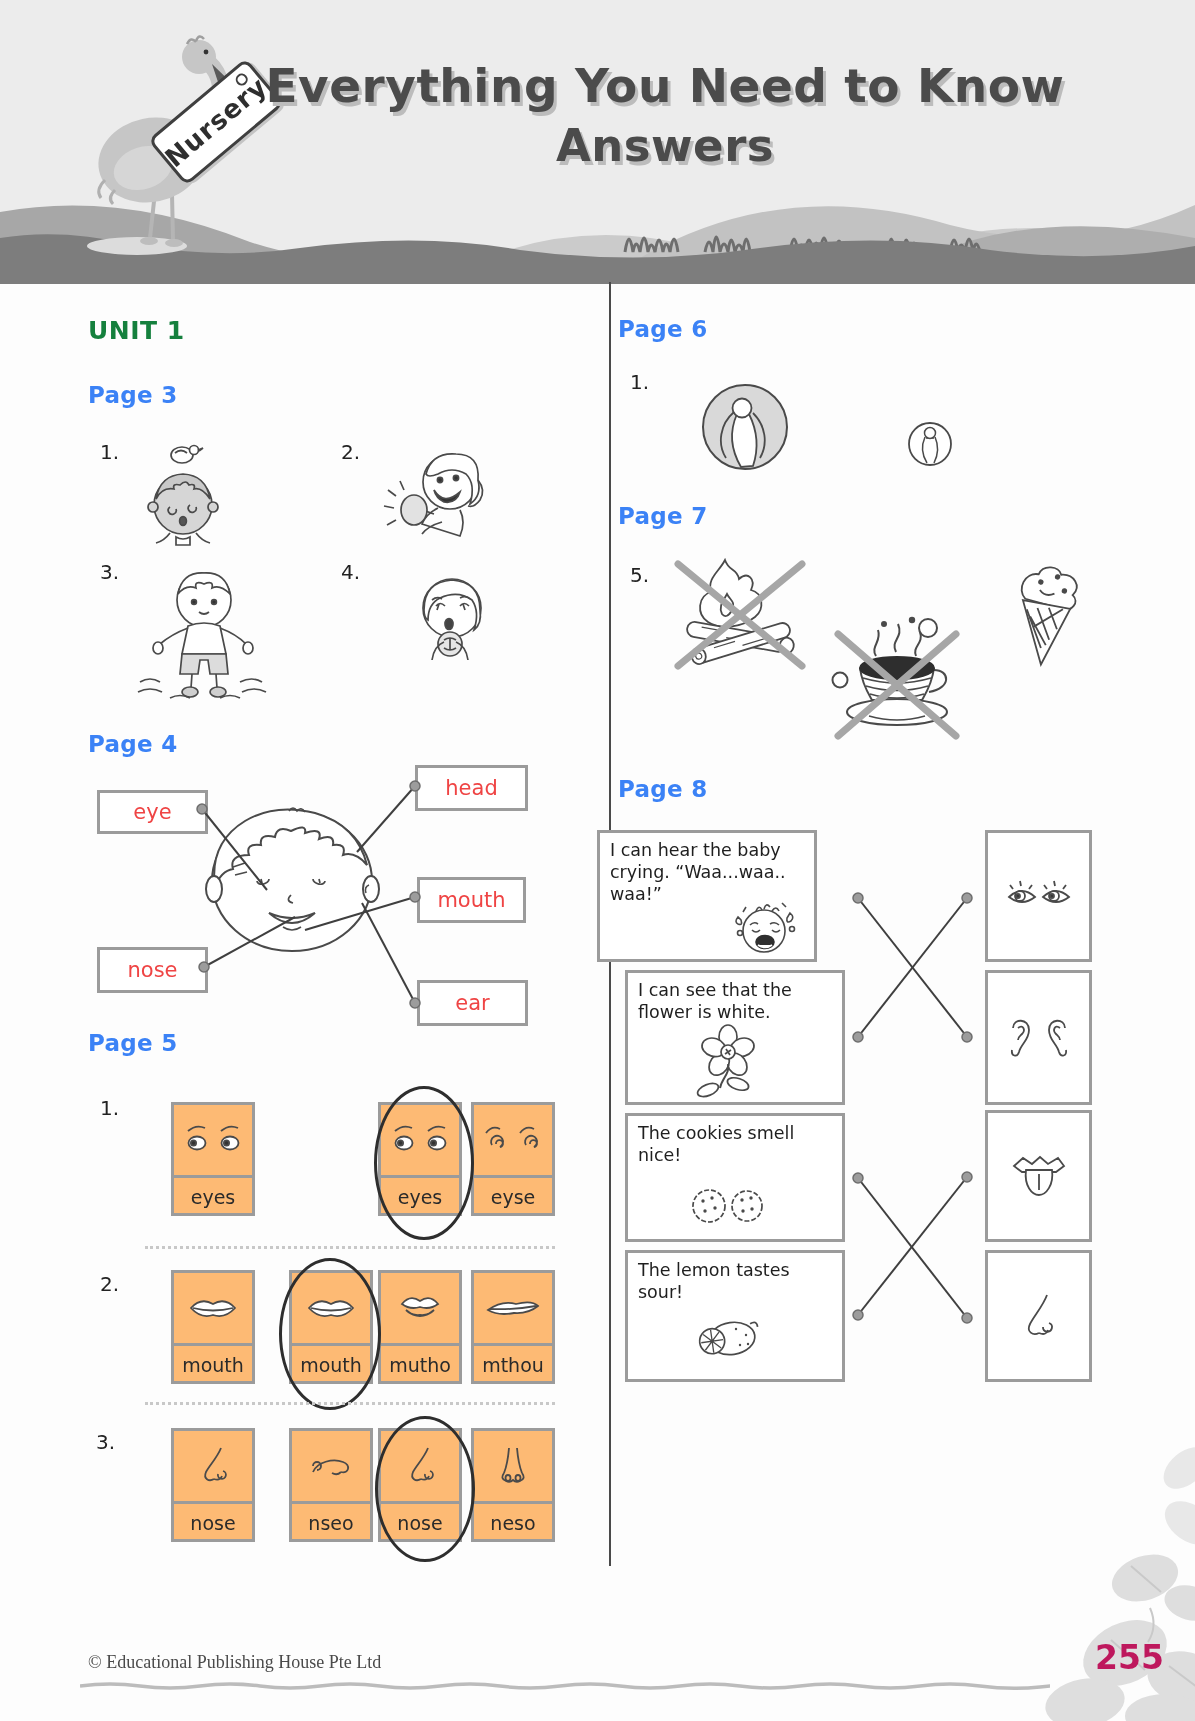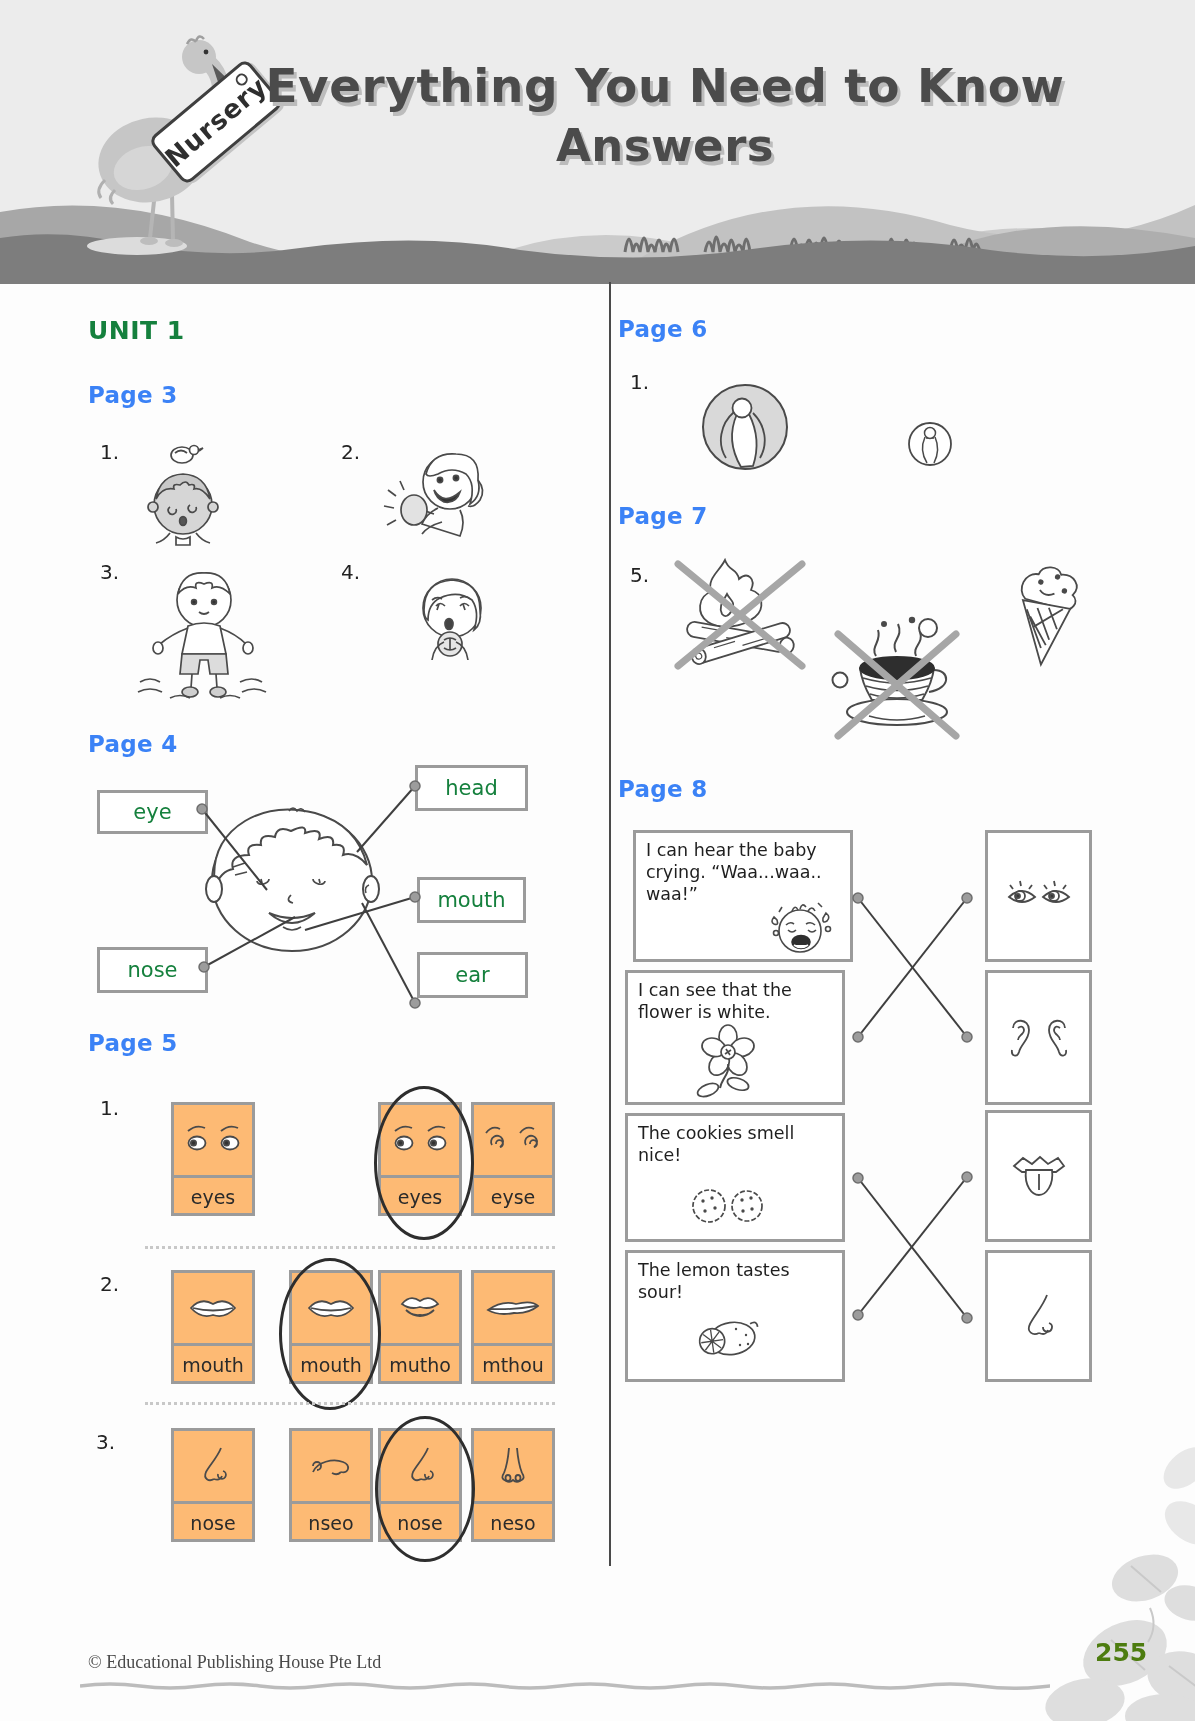--- a/index.html
+++ b/index.html
@@ -17,35 +17,35 @@
          text-shadow:3px 4px 0 #bcbcbc;letter-spacing:.5px;line-height:1.18;}
   #title .t1{font-size:47px;}
   #title .t2{font-size:45px;margin-top:6px;}
   #sign{left:152px;top:92px;width:122px;height:54px;background:#fff;border:3.5px solid #3f3f3f;
         border-radius:9px;transform:rotate(-40deg);display:flex;align-items:center;justify-content:center;
         font-size:26px;font-weight:800;color:#2e2e2e;letter-spacing:1px;box-shadow:2px 3px 0 #c4c4c4;}
   #sign::before{content:"";position:absolute;right:8px;top:5px;width:8px;height:8px;border:2px solid #3f3f3f;
         border-radius:50%;background:#fff;}
   
   .lblbox{border:3px solid #9b9b9b;background:#fff;display:flex;align-items:center;justify-content:center;
-          font-size:21px;color:#15803d;}
+          font-size:21px;color:#ef4444;}
   
   .card{border:3px solid #9b9b9b;background:#fdba74;width:84px;height:114px;box-sizing:border-box;}
   .card .img{height:70px;border-bottom:3px solid #9b9b9b;display:flex;align-items:center;justify-content:center;}
   .card .lab{height:38px;display:flex;align-items:center;justify-content:center;font-size:19px;color:#2a2a2a;}
   .oval{position:absolute;border:3px solid #2e2e2e;border-radius:50%;background:transparent;}
   .sep{position:absolute;border-top:3px dotted #c8c8c8;height:0;}
   
   .sbox{position:absolute;border:3px solid #9b9b9b;background:#fff;box-sizing:border-box;}
   .sbox p{position:absolute;top:6px;left:10px;right:5px;margin:0;font-size:17.5px;line-height:1.26;color:#1f1f1f;}
   .obox{position:absolute;border:3px solid #9b9b9b;background:#fff;box-sizing:border-box;
         display:flex;align-items:center;justify-content:center;}
   
   #copyright{font-family:"Liberation Serif","DejaVu Serif",serif;font-size:18px;color:#4a4a4a;}
-  #pageno{font-size:25px;font-weight:800;color:#4d7c0f;}
+  #pageno{font-size:33px;font-weight:800;color:#be185d;}
   .noptr{pointer-events:none;}
   svg{display:block;}
 </style>
 </head>
 <body>
 
 <div id="page">
 
   <div class="abs" id="hdr">
     <svg class="abs noptr" style="left:0;top:0" width="1195" height="284" viewBox="0 0 1195 284">
@@ -186,21 +186,21 @@
   </div>
   <div class="abs lblbox" style="left:415px;top:765px;width:107px;height:40px;">
     <span>head</span>
   </div>
   <div class="abs lblbox" style="left:417px;top:877px;width:103px;height:40px;">
     <span>mouth</span>
   </div>
   <div class="abs lblbox" style="left:97px;top:947px;width:105px;height:40px;">
     <span>nose</span>
   </div>
-  <div class="abs lblbox" style="left:417px;top:952px;width:105px;height:40px;align-items:center;">
+  <div class="abs lblbox" style="left:417px;top:980px;width:105px;height:40px;align-items:center;">
     <span>ear</span>
   </div>
 
   <svg class="abs noptr" style="left:85px;top:755px" width="470" height="270" viewBox="0 0 470 270">
     <g stroke="#3f3f3f" stroke-width="2">
       <line x1="117" y1="54" x2="182" y2="135"></line>
       <line x1="330" y1="31" x2="272" y2="97"></line>
       <line x1="330" y1="142" x2="220" y2="175"></line>
       <line x1="119" y1="212" x2="210" y2="162"></line>
       <line x1="330" y1="248" x2="277" y2="148"></line>
@@ -435,21 +435,21 @@
         <circle cx="42" cy="15" r="1.8" fill="#4a4a4a"></circle>
         <circle cx="52" cy="27" r="1.8" fill="#4a4a4a"></circle>
       <path d="M28,32 Q35,38 43,32"></path>
       <path d="M14,46 L62,43 L47,104 Z" fill="#fff"></path>
       <path d="M20,54 L43,88 M30,50 L49,78 M41,47 L54,66 M55,45 L30,70 M47,84 L25,60"></path>
     </g>
   </svg>
 
   <div class="abs h" style="left:618px;top:776px;">Page 8</div>
 
-  <div class="sbox" style="left:633px;top:830px;width:220px;height:132px;">
+  <div class="sbox" style="left:597px;top:830px;width:220px;height:132px;">
     <p>I can hear the baby crying. “Waa...waa.. waa!”</p>
     <svg class="abs" style="right:14px;bottom:2px" width="68" height="58" viewBox="0 0 68 58">
       <g fill="none" stroke="#4a4a4a" stroke-width="1.6">
         <circle cx="32" cy="32" r="21" fill="#fff"></circle>
         <path d="M24,12 q3,-7 6,-1 M32,10 q2,-7 6,-2 M40,12 q4,-6 7,0"></path>
         <path d="M18,26 q4,-4 8,-1 M38,25 q5,-3 9,1"></path>
         <path d="M20,31 q4,4 8,0 M40,31 q4,4 8,0"></path>
         <ellipse cx="33" cy="43" rx="9" ry="6.5" fill="#2f2f2f" stroke="#2f2f2f"></ellipse>
         <path d="M26,46 q7,5 14,0" fill="#fff" stroke="#fff"></path>
         <path d="M6,18 q-4,5 0,7 q5,2 3,-4 Z" fill="#fff"></path>

